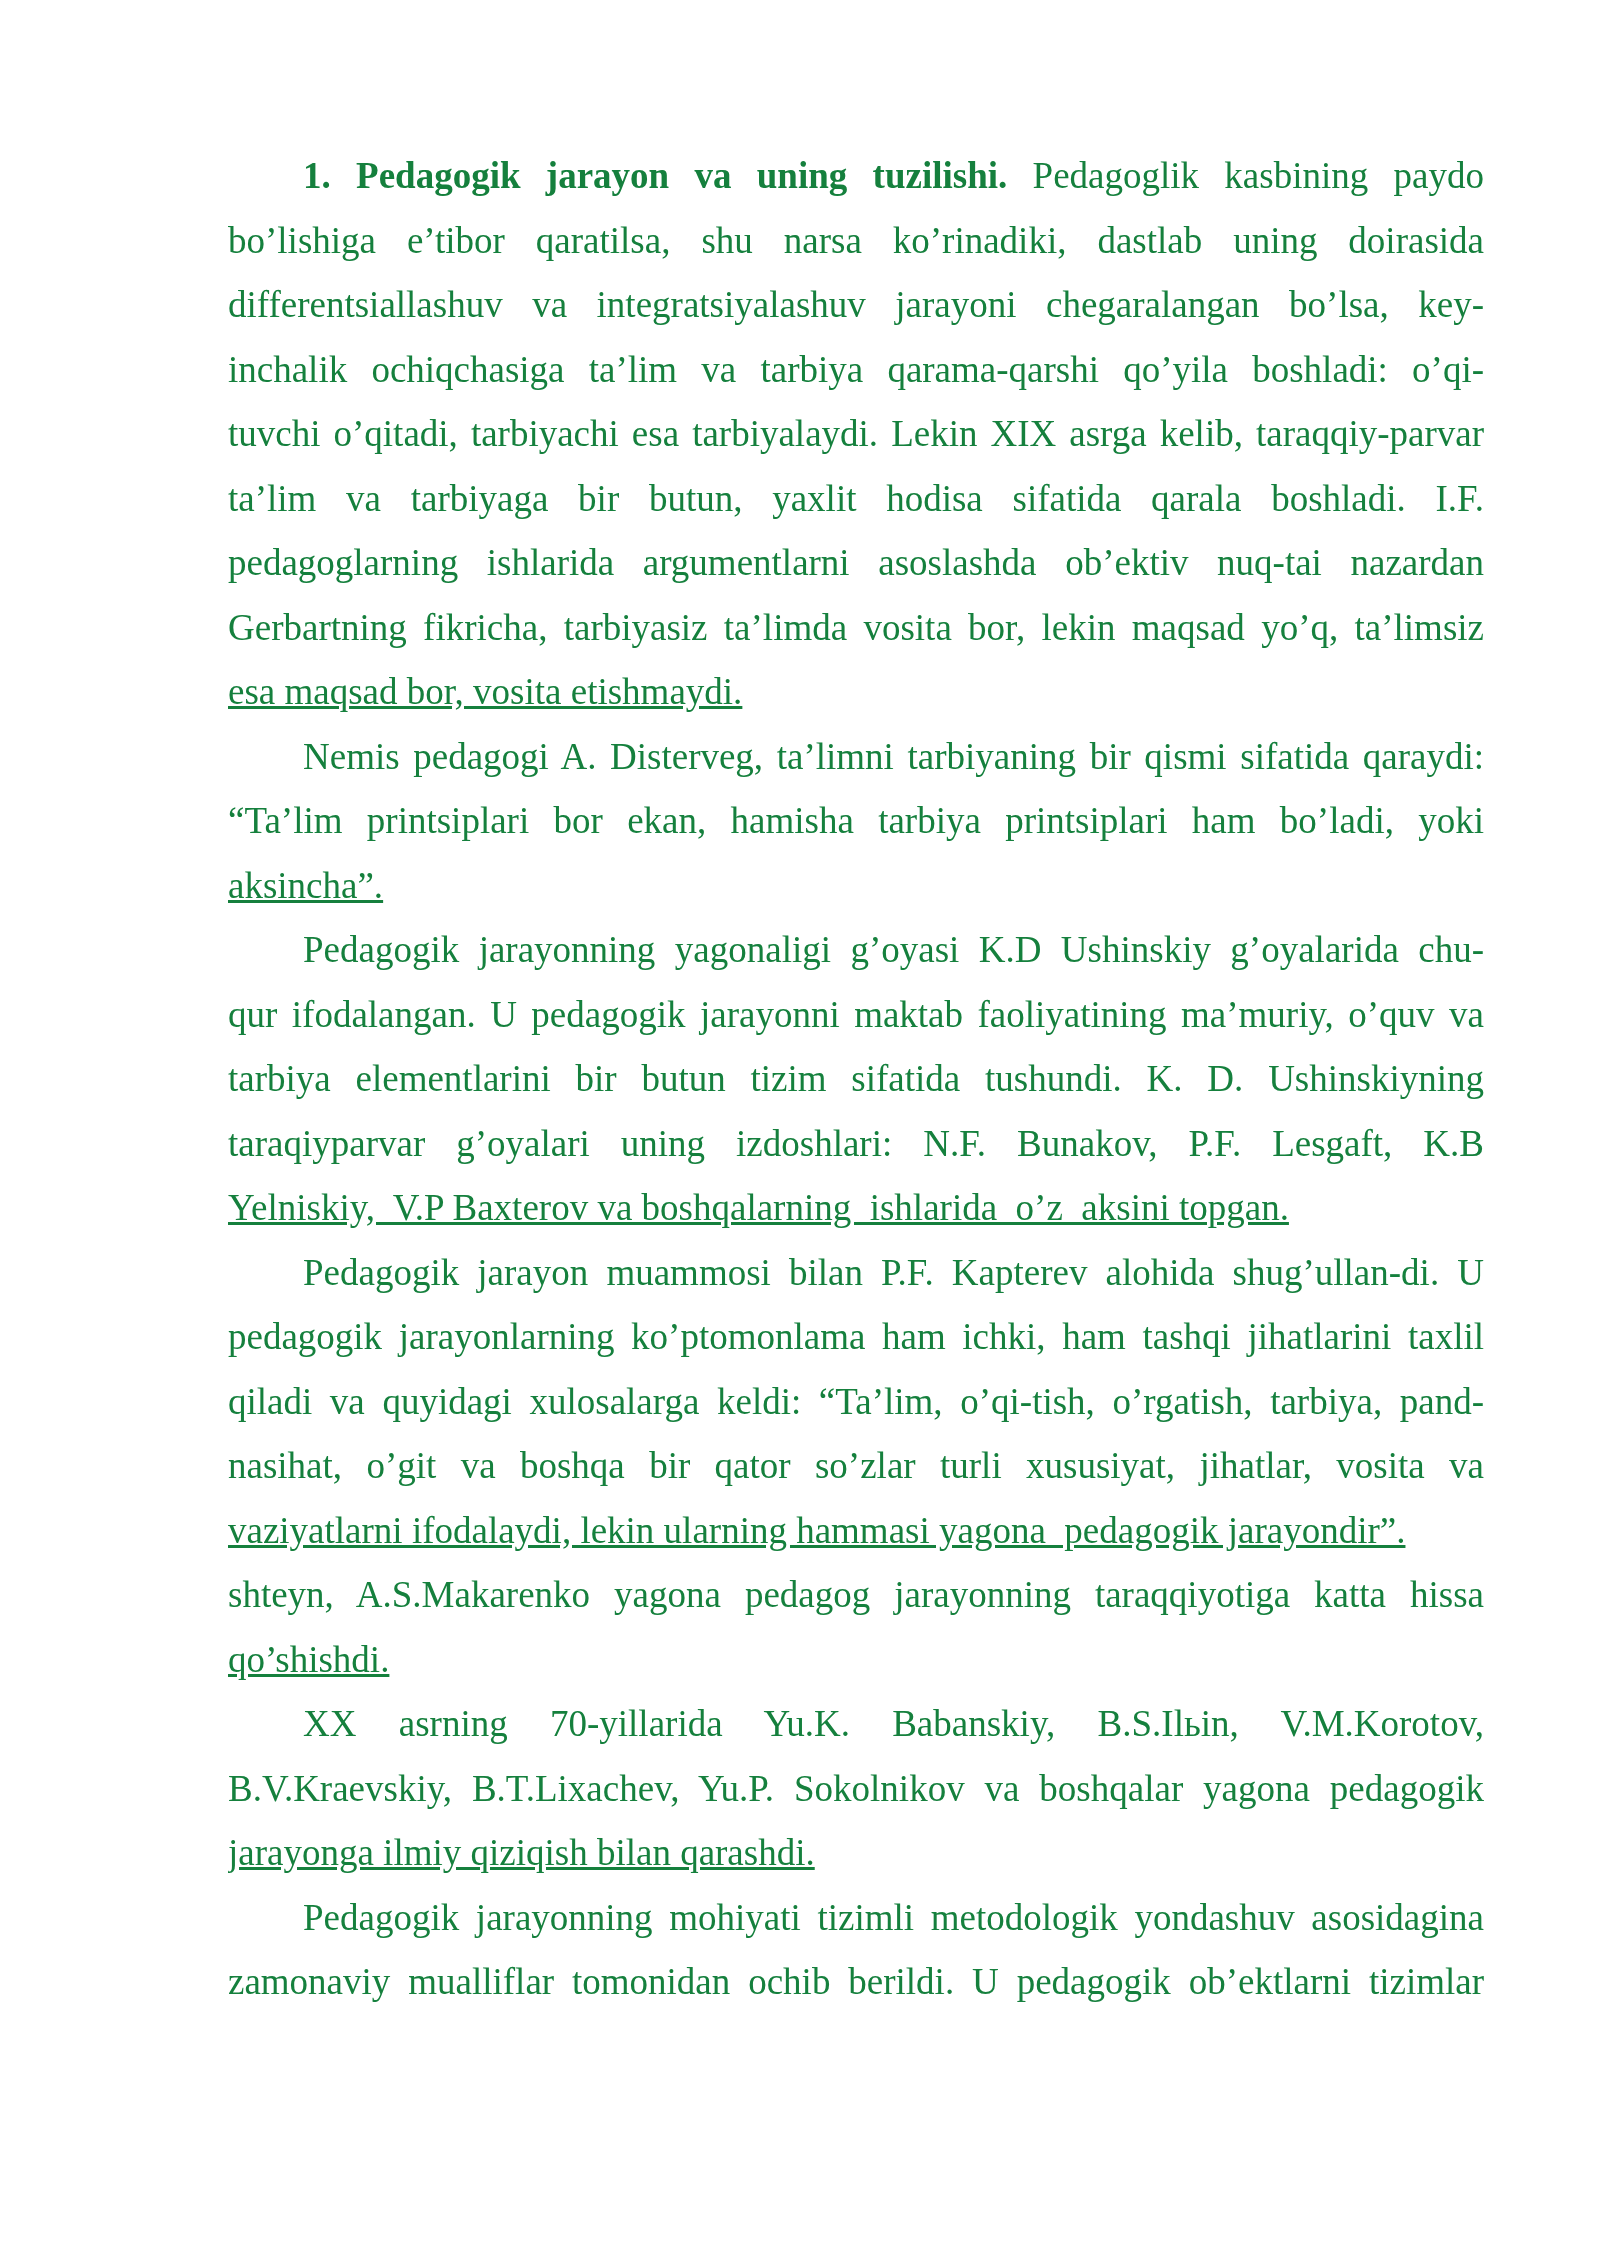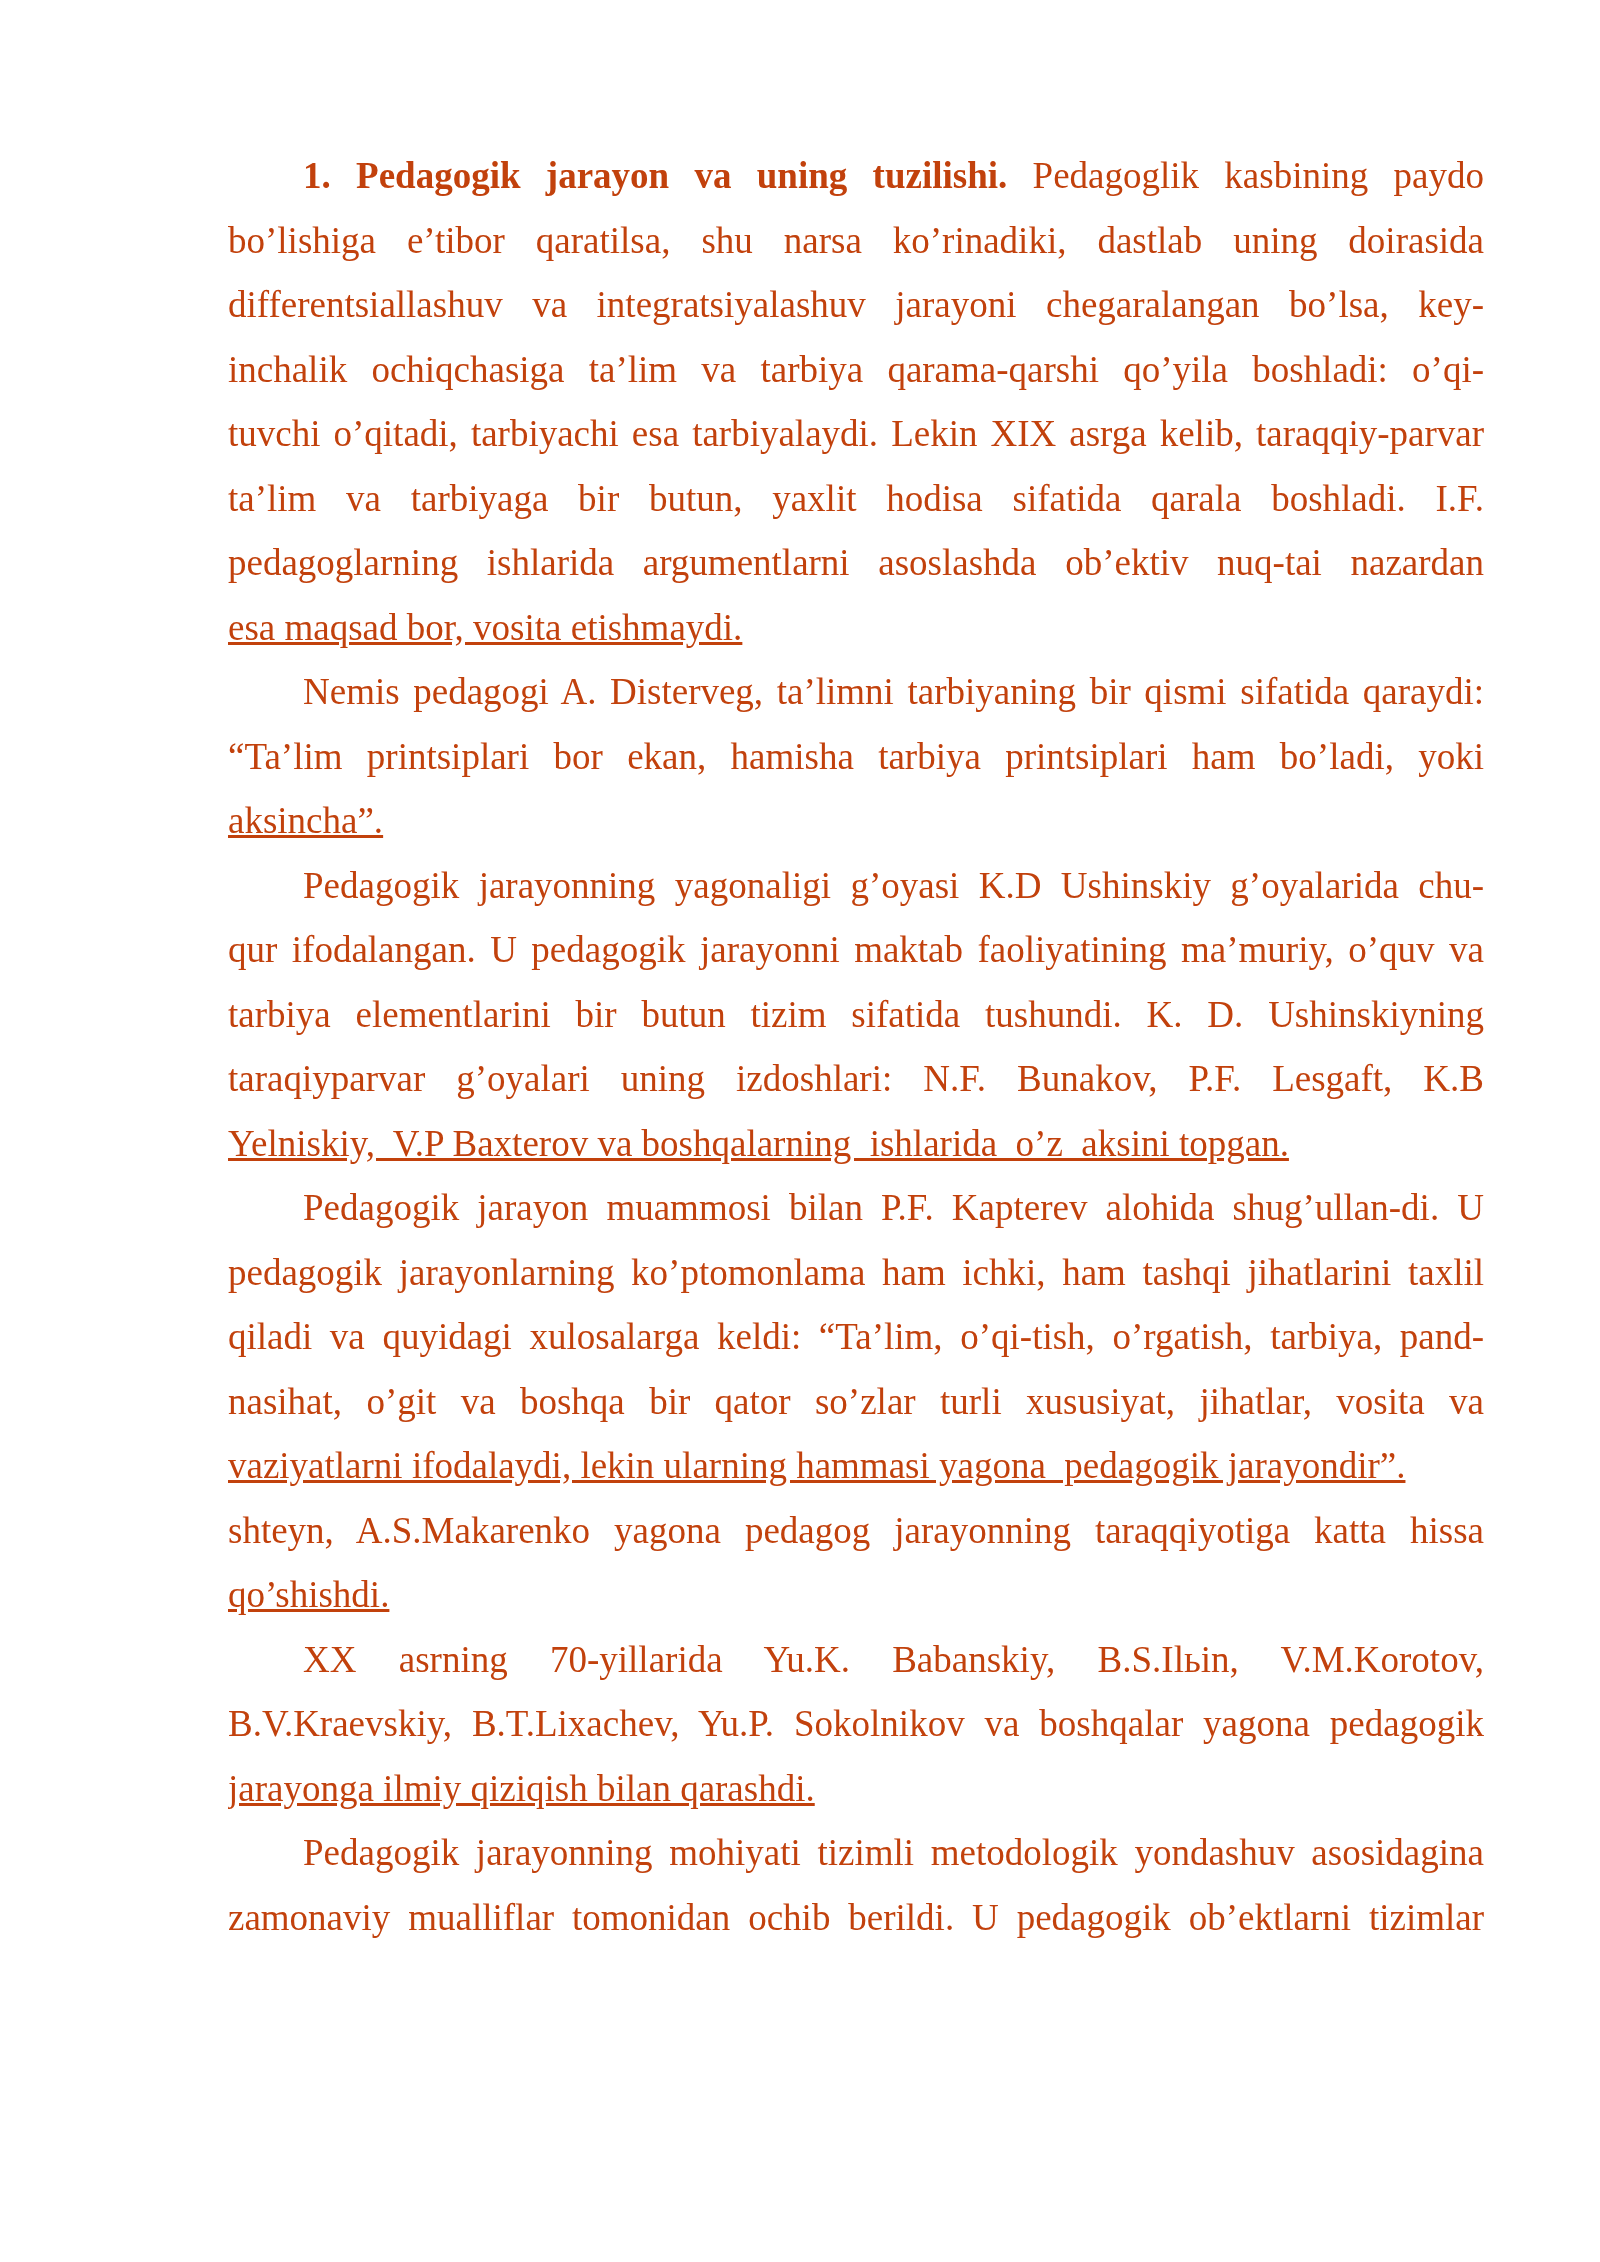--- a/index.html
+++ b/index.html
@@ -37,31 +37,32 @@
     white-space: pre-wrap;
     text-decoration: underline;
   }
   .b {
     font-weight: 700;
   }
 </style>
 </head>
 <body style="background: rgb(255, 255, 255);">
 
-<main class="doc" style="color: #c2410c;">
+<main class="doc" style="color: #15803d;">
   <div class="line first">
     <span class="b">1. Pedagogik jarayon va uning tuzilishi.</span>
     <span>Pedagoglik kasbining paydo</span>
   </div>
   <div class="line">bo’lishiga e’tibor qaratilsa, shu narsa ko’rinadiki, dastlab uning doirasida</div>
   <div class="line">differentsiallashuv va integratsiyalashuv jarayoni chegaralangan bo’lsa, key-</div>
   <div class="line">inchalik ochiqchasiga ta’lim va tarbiya qarama-qarshi qo’yila boshladi: o’qi-</div>
   <div class="line">tuvchi o’qitadi, tarbiyachi esa tarbiyalaydi. Lekin XIX asrga kelib, taraqqiy-parvar</div>
   <div class="line">ta’lim va tarbiyaga bir butun, yaxlit hodisa sifatida qarala boshladi. I.F.</div>
   <div class="line">pedagoglarning ishlarida argumentlarni asoslashda ob’ektiv nuq-tai nazardan</div>
+  <div class="line">Gerbartning fikricha, tarbiyasiz ta’limda vosita bor, lekin maqsad yo’q, ta’limsiz</div>
   <div class="line last">esa maqsad bor, vosita etishmaydi.</div>
   <div class="line first">Nemis pedagogi A. Disterveg, ta’limni tarbiyaning bir qismi sifatida qaraydi:</div>
   <div class="line">“Ta’lim printsiplari bor ekan, hamisha tarbiya printsiplari ham bo’ladi, yoki</div>
   <div class="line last">aksincha”.</div>
   <div class="line first">Pedagogik jarayonning yagonaligi g’oyasi K.D Ushinskiy g’oyalarida chu-</div>
   <div class="line">qur ifodalangan. U pedagogik jarayonni maktab faoliyatining ma’muriy, o’quv va</div>
   <div class="line">tarbiya elementlarini bir butun tizim sifatida tushundi. K. D. Ushinskiyning</div>
   <div class="line">taraqiyparvar g’oyalari uning izdoshlari: N.F. Bunakov, P.F. Lesgaft, K.B</div>
   <div class="line last">Yelniskiy,  V.P Baxterov va boshqalarning  ishlarida  o’z  aksini topgan.</div>
   <div class="line first">Pedagogik jarayon muammosi bilan P.F. Kapterev alohida shug’ullan-di. U</div>

